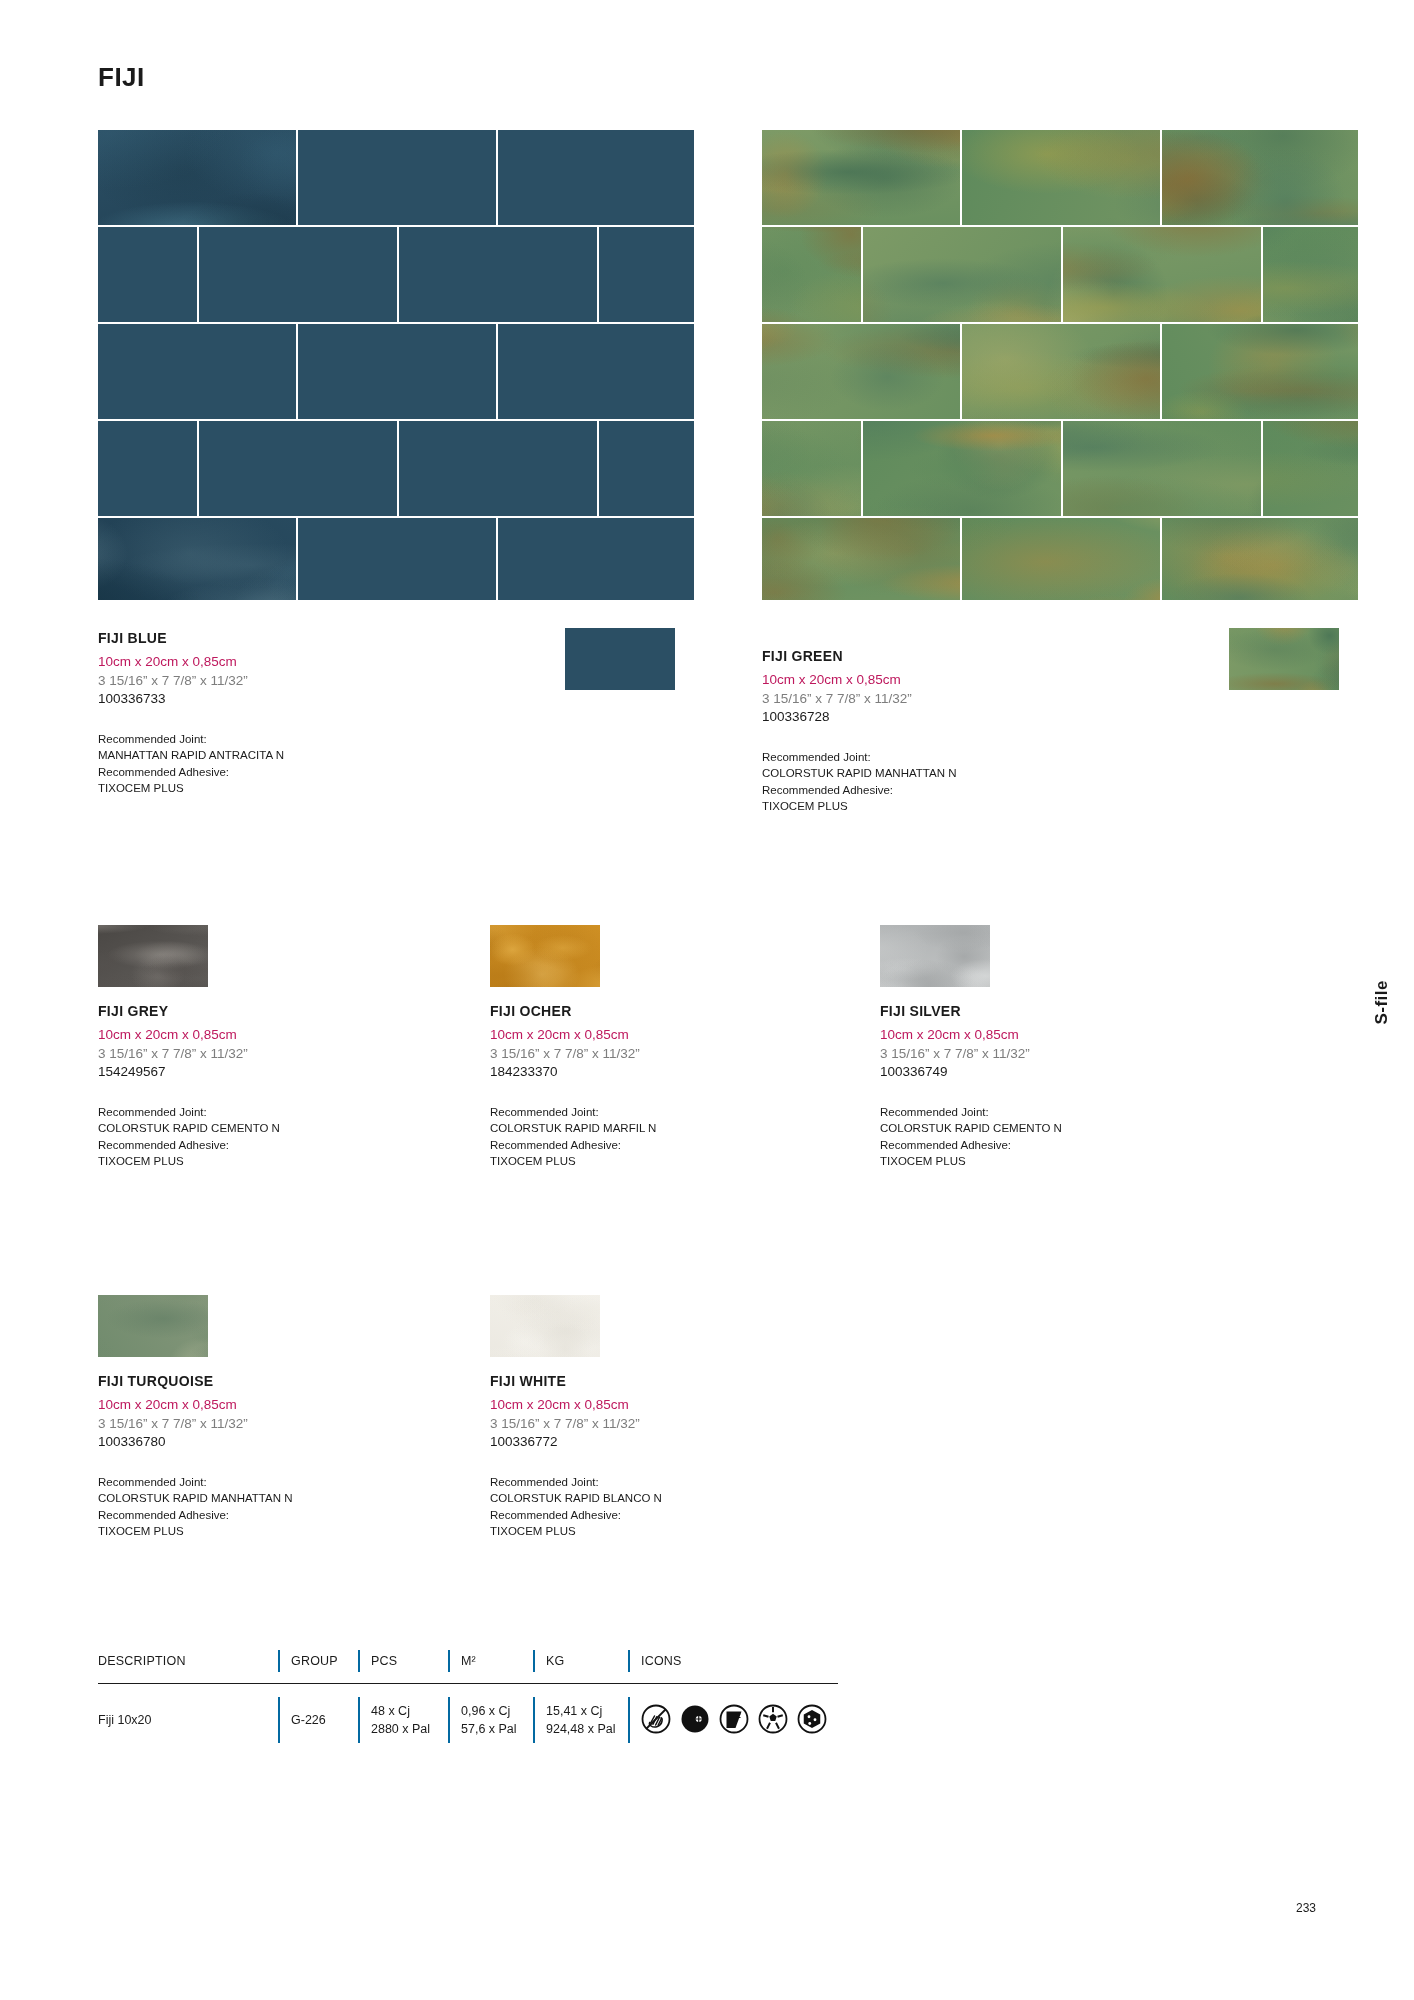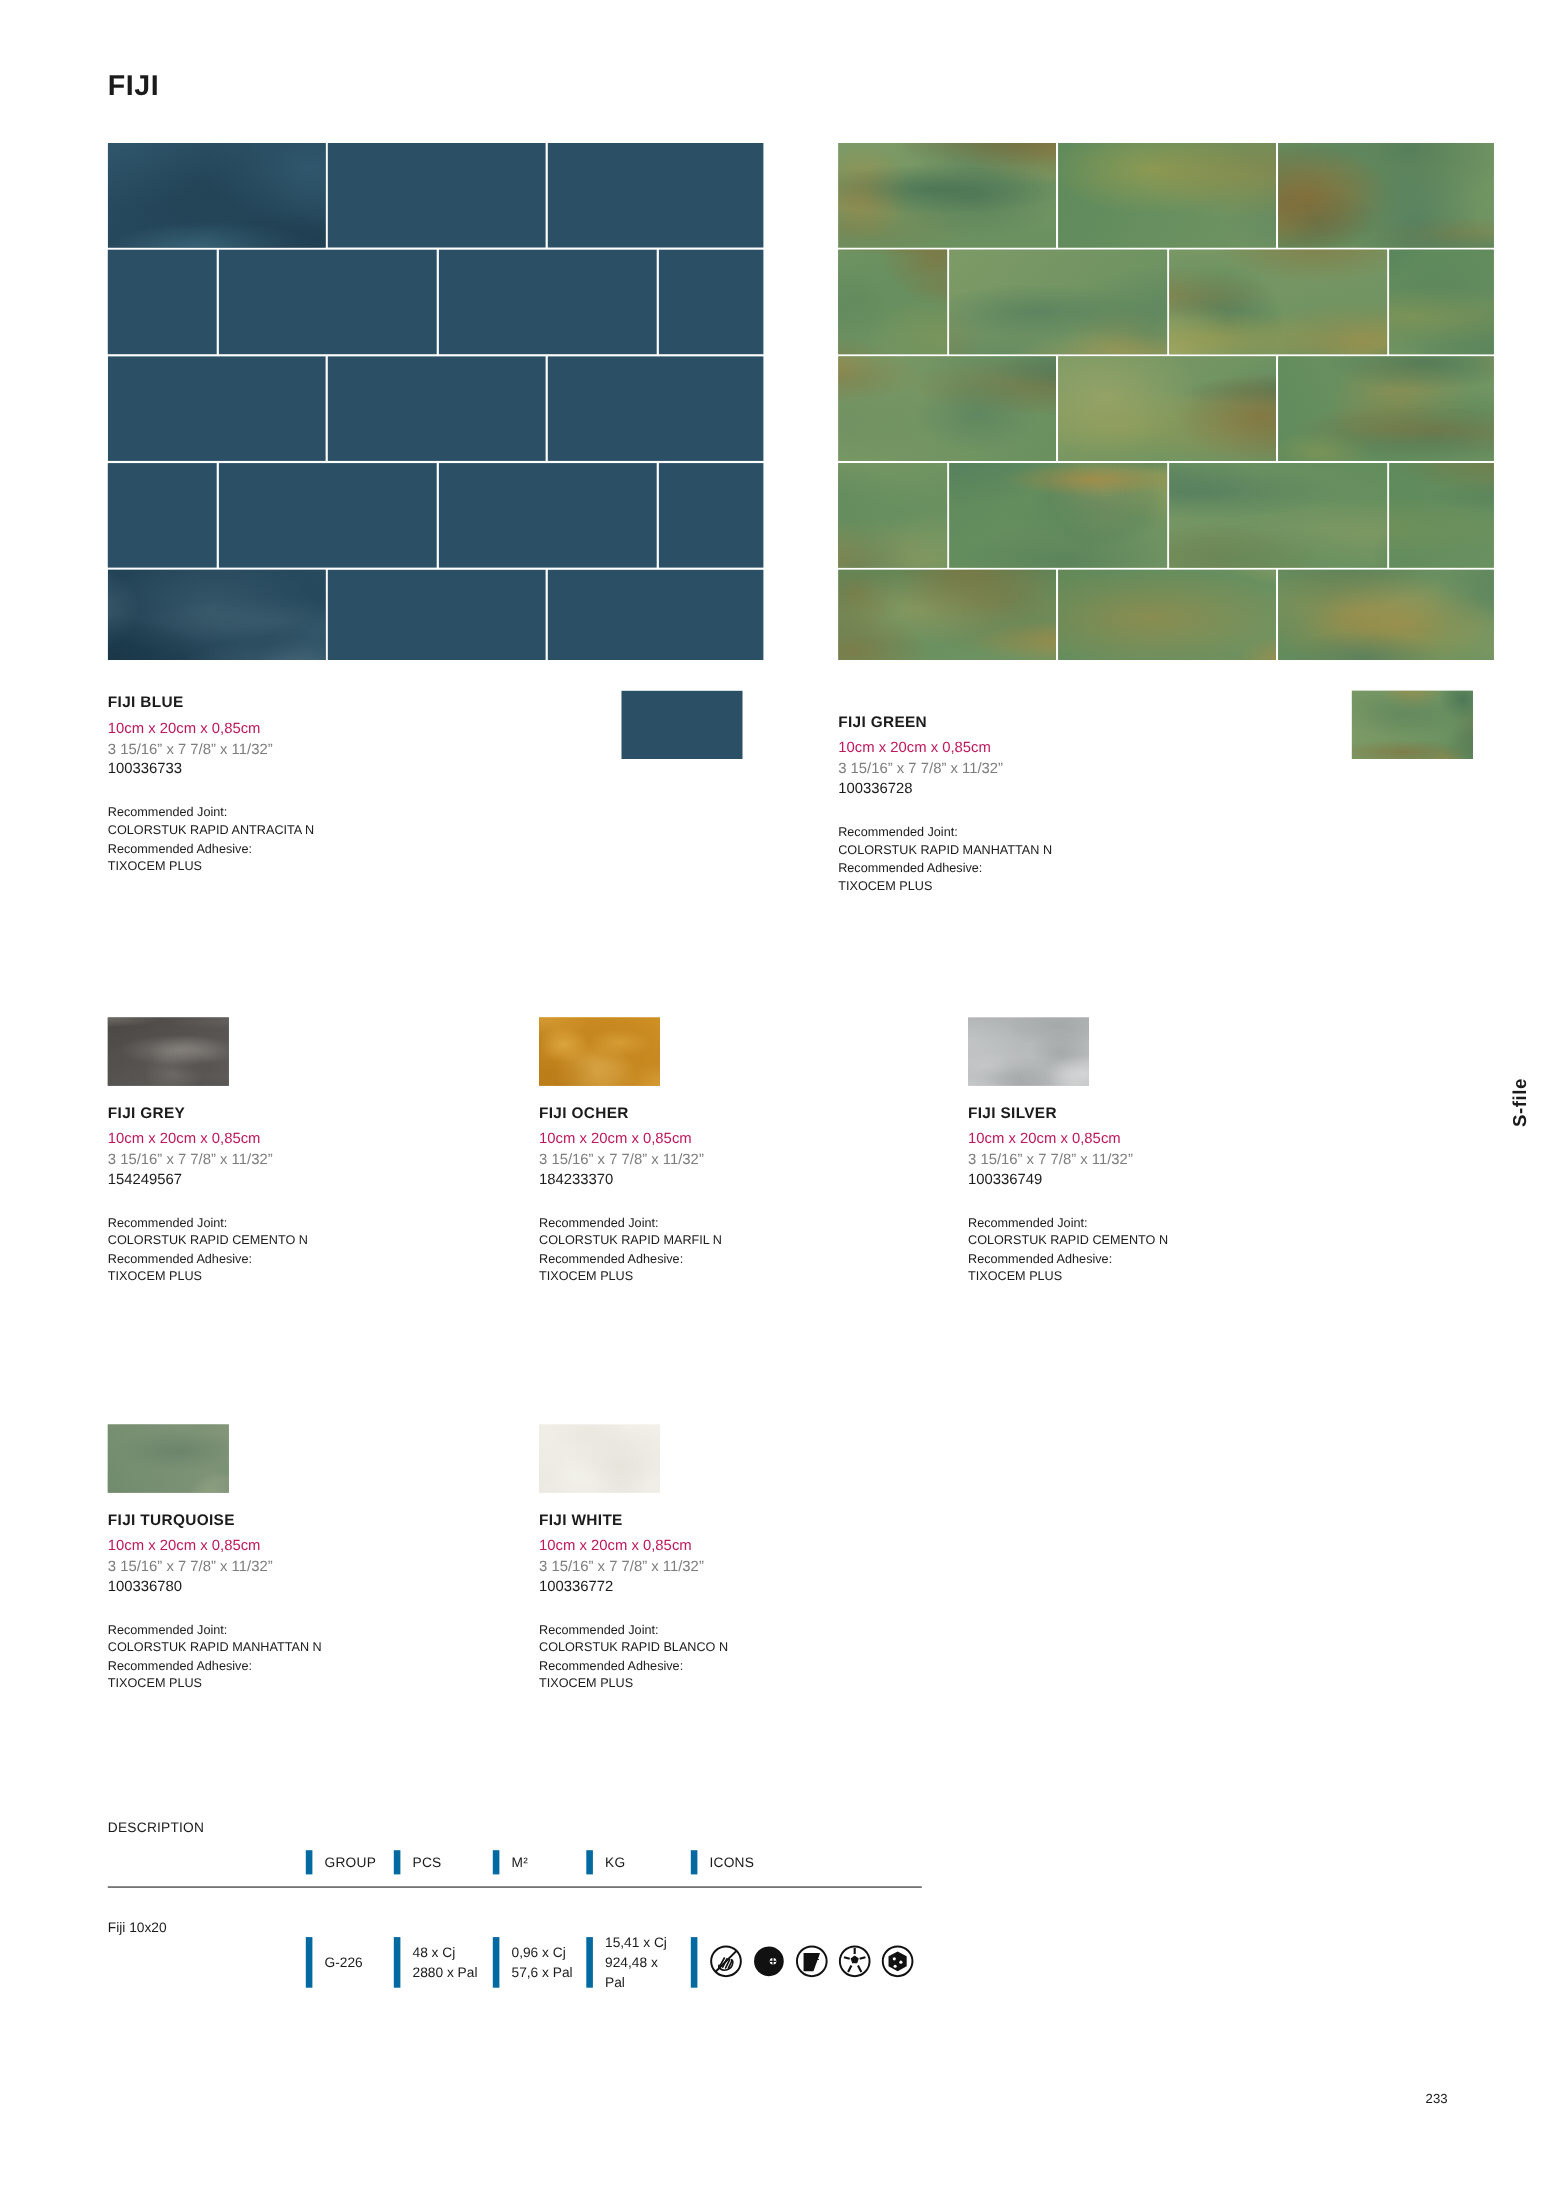--- a/index.html
+++ b/index.html
@@ -68,21 +68,21 @@
   }
   .spec-table .thead, .spec-table .trow { display: flex; align-items: stretch; }
   .spec-table .thead { padding-bottom: 11px; }
   .spec-table .rule { height: 1px; background: #1b1b1b; width: 740px; }
   .spec-table .trow { padding-top: 13px; }
   .spec-table .cell {
     padding: 0 10px 0 11px;
     display: flex; flex-direction: column; justify-content: center;
   }
   .spec-table .cell.first { padding-left: 0; }
-  .spec-table .cell + .cell { border-left: 6px solid #0369a1; margin-top: 32px; }
+  .spec-table .cell + .cell { border-left: 2px solid #0369a1; }
   .c-desc  { width: 180px; }
   .c-group { width: 80px; }
   .c-pcs   { width: 90px; }
   .c-m2    { width: 85px; }
   .c-kg    { width: 95px; }
   .c-icons { width: 240px; }
   .spec-table .thead .cell { height: 22px; }
   .spec-table .trow  .cell { height: 46px; }
   .spec-table .th { font-size: 12.5px; letter-spacing: 0.2px; }
   .spec-table .td { font-size: 12.5px; line-height: 1.45; }
@@ -145,21 +145,21 @@
       </div>
   </div>
 
   <div class="product" style="left:98px; top:630px; width:440px;">
     <div class="name">FIJI BLUE</div>
     <div class="dim-metric">10cm x 20cm x 0,85cm</div>
     <div class="dim-imperial">3 15/16” x 7 7/8” x 11/32”</div>
     <div class="code">100336733</div>
     <div class="spec">
       <div class="spec-label">Recommended Joint:</div>
-      <div class="spec-value">COLORSTUK RAPID ANTRACITA N</div>
+      <div class="spec-value">MANHATTAN RAPID ANTRACITA N</div>
       <div class="spec-label">Recommended Adhesive:</div>
       <div class="spec-value">TIXOCEM PLUS</div>
     </div>
   </div>
   <div class="swatch-lg" id="sw-blue" style="left: 565px; top: 628px; background-color: rgb(43, 79, 100); background-size: 140% 140%;"></div>
 
   <div class="product" style="left:762px; top:648px; width:440px;">
     <div class="name">FIJI GREEN</div>
     <div class="dim-metric">10cm x 20cm x 0,85cm</div>
     <div class="dim-imperial">3 15/16” x 7 7/8” x 11/32”</div>

